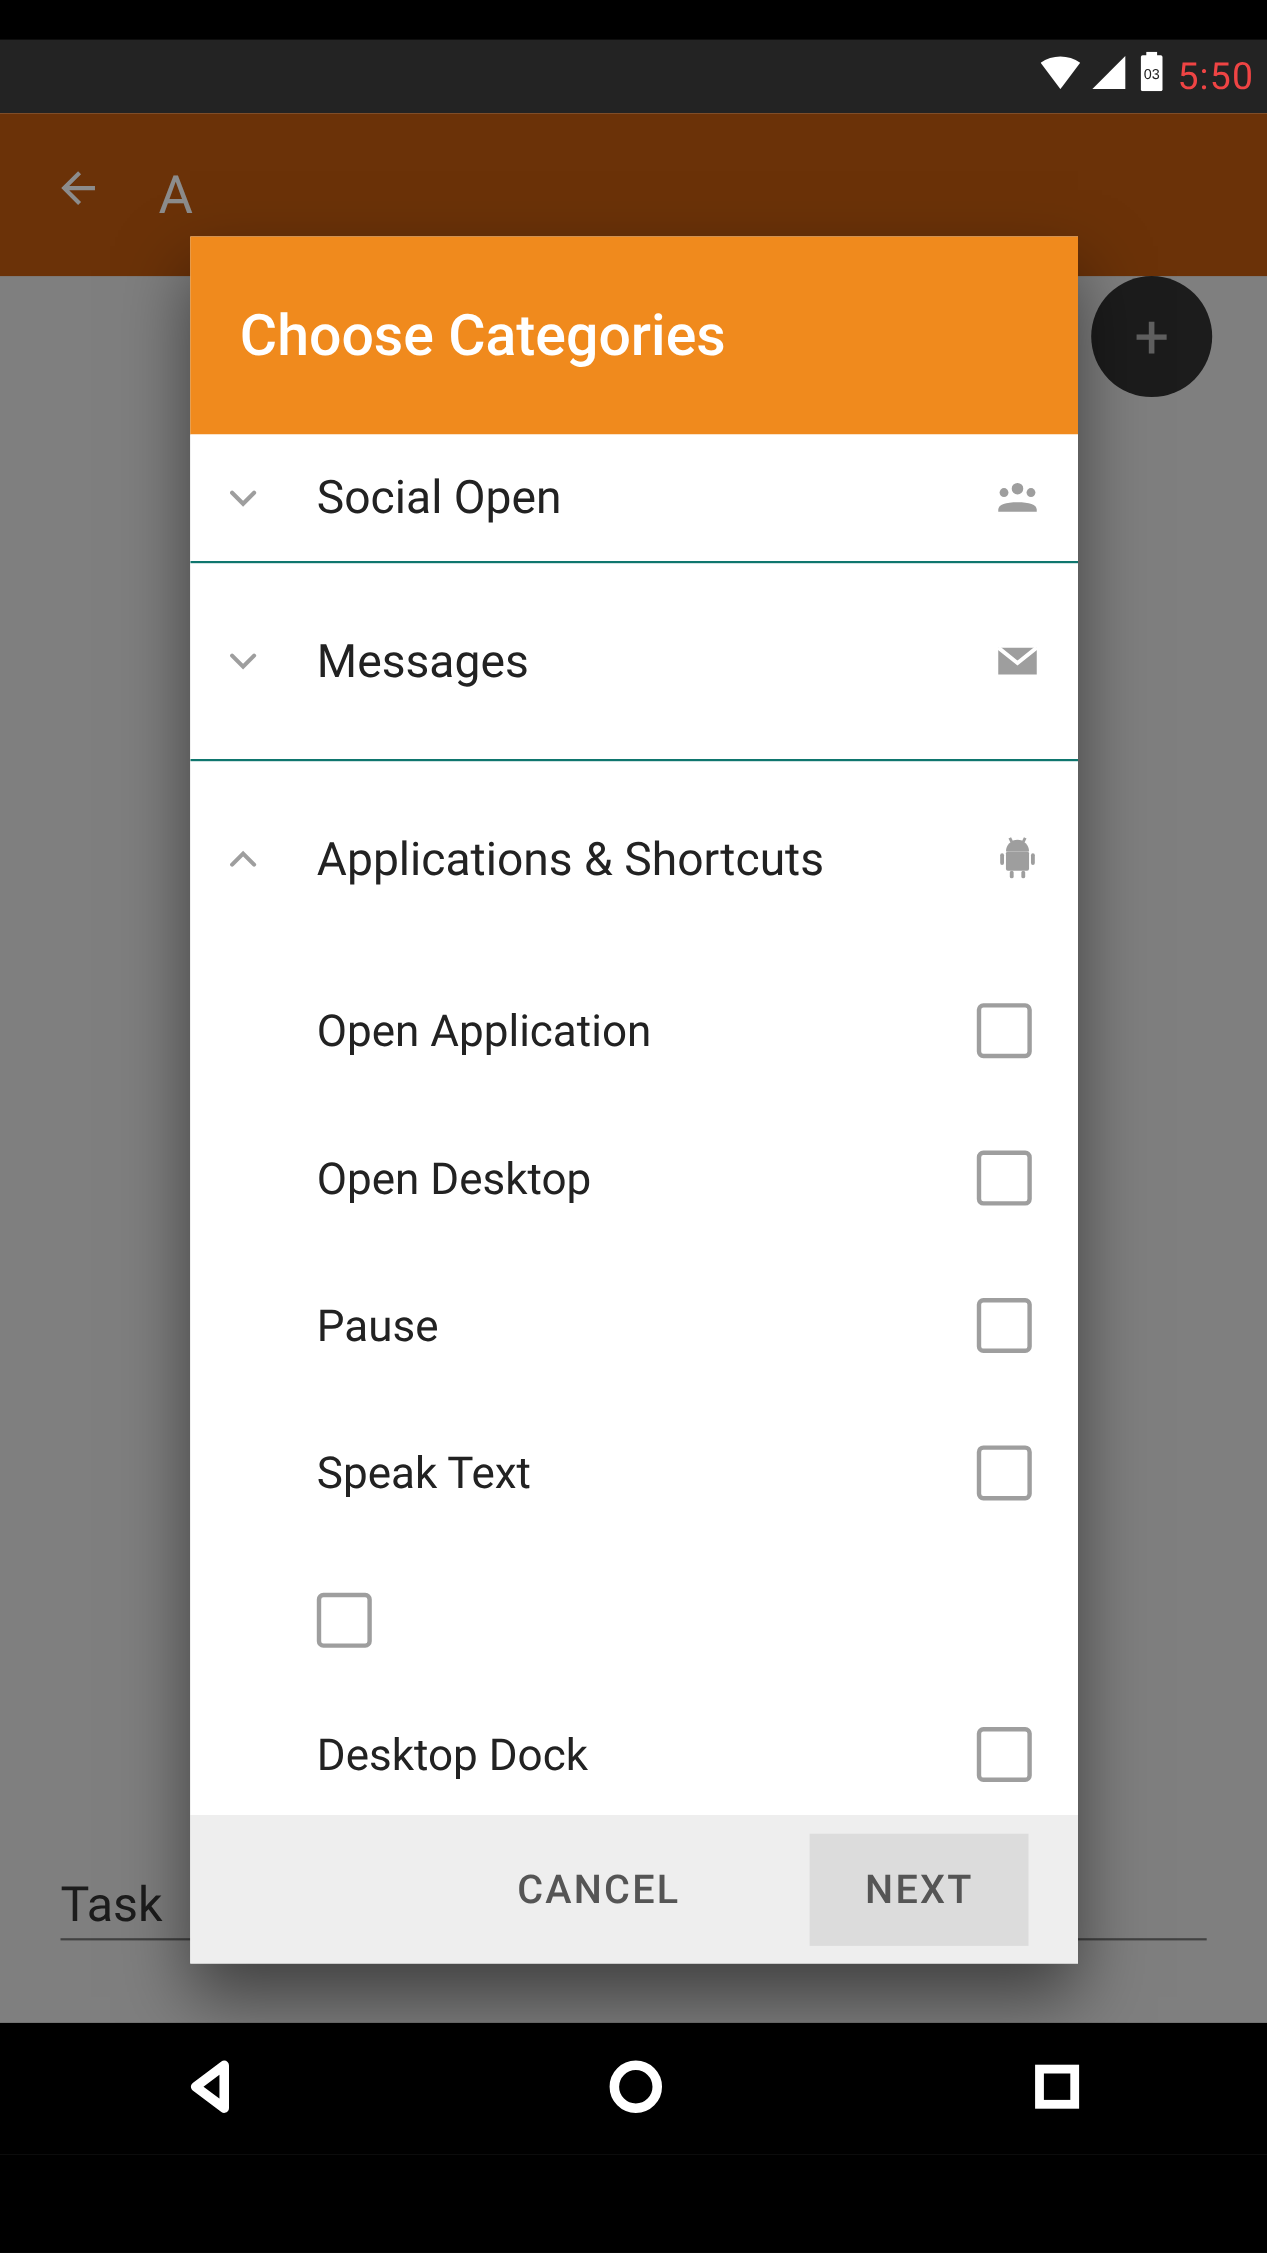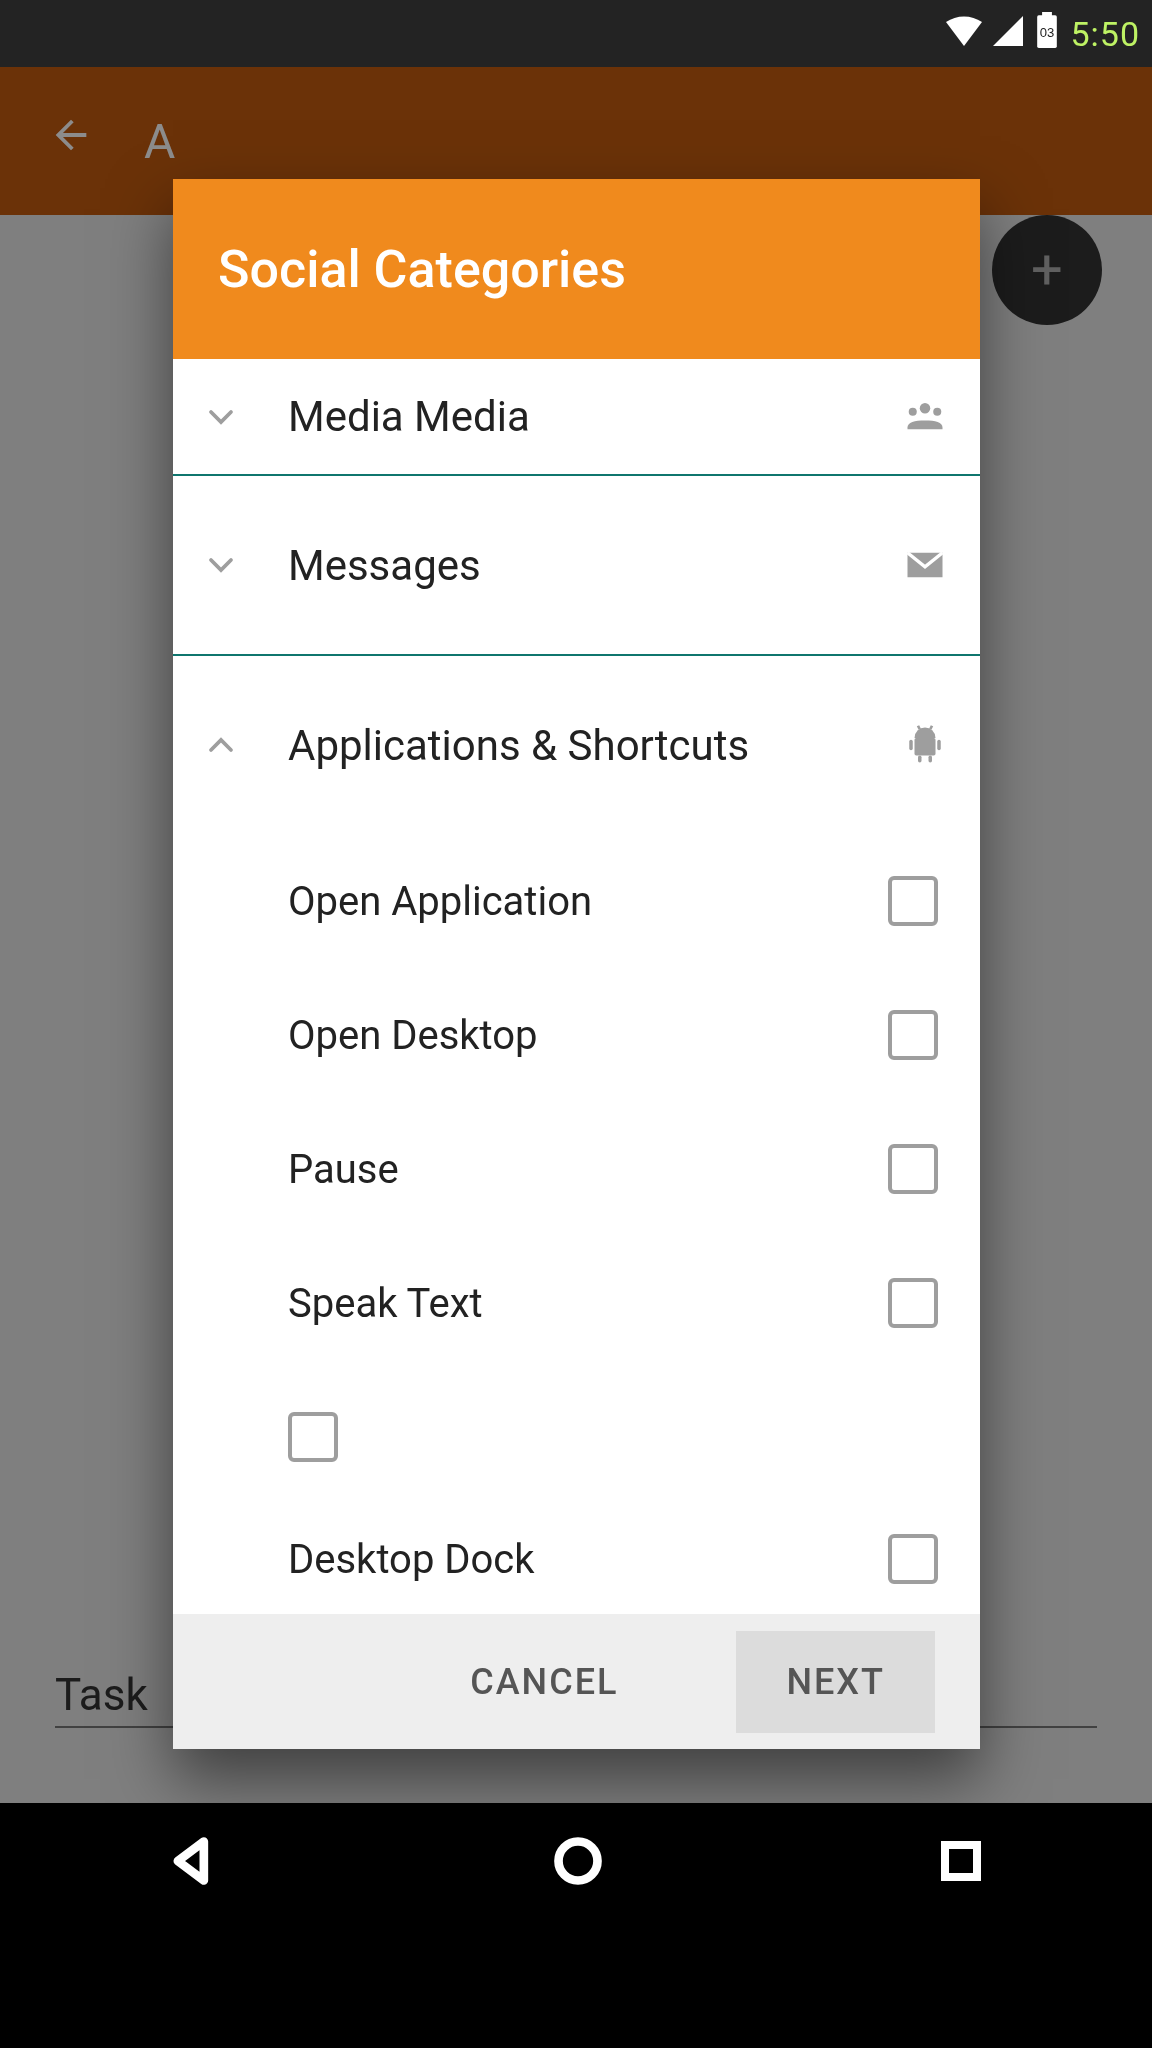--- a/index.html
+++ b/index.html
@@ -20,23 +20,24 @@
   }
 
   
   .statusbar {
     height: 67px;
     background: #232323;
     display: flex;
     align-items: center;
     justify-content: flex-end;
     padding: 0 12px;
-    color: #bef264;
+    color: #ef4444;
     font-size: 34px;
     gap: 10px;
+    margin-top: 36px;
   }
   .statusbar .time { font-weight: 400; letter-spacing: 1px; }
 
   
   .appbar {
     height: 148px;
     background: #c35b0f;
     display: flex;
     align-items: center;
     padding-left: 48px;
@@ -233,32 +234,32 @@
       <span class="apptitle">A</span>
     </div>
     <div class="fab">+</div>
     <div class="task-label">Task</div>
     <div class="task-underline"></div>
 
     <div class="scrim"></div>
 
     <div class="dialog">
       <div class="dialog-header">
-        <span class="dialog-title">Social Categories</span>
+        <span class="dialog-title">Choose Categories</span>
       </div>
 
       <div class="dialog-body">
 
         <div class="cat-row">
           <span class="chevron">
             <svg viewBox="0 0 24 24">
                 <path d="M4 8 L12 16 L20 8" stroke="#9e9e9e" stroke-width="3" fill="none" stroke-linecap="round"></path>
               </svg>
           </span>
-          <span class="cat-label">Media Media</span>
+          <span class="cat-label">Social Open</span>
           <span class="cat-icon">
             <svg viewBox="0 0 24 24">
                 <circle cx="12" cy="7" r="3"></circle>
                 <circle cx="5" cy="9" r="2.3"></circle>
                 <circle cx="19" cy="9" r="2.3"></circle>
                 <path d="M2 18c0-3 4-4 10-4s10 1 10 4v1H2z"></path>
               </svg>
           </span>
         </div>
 

